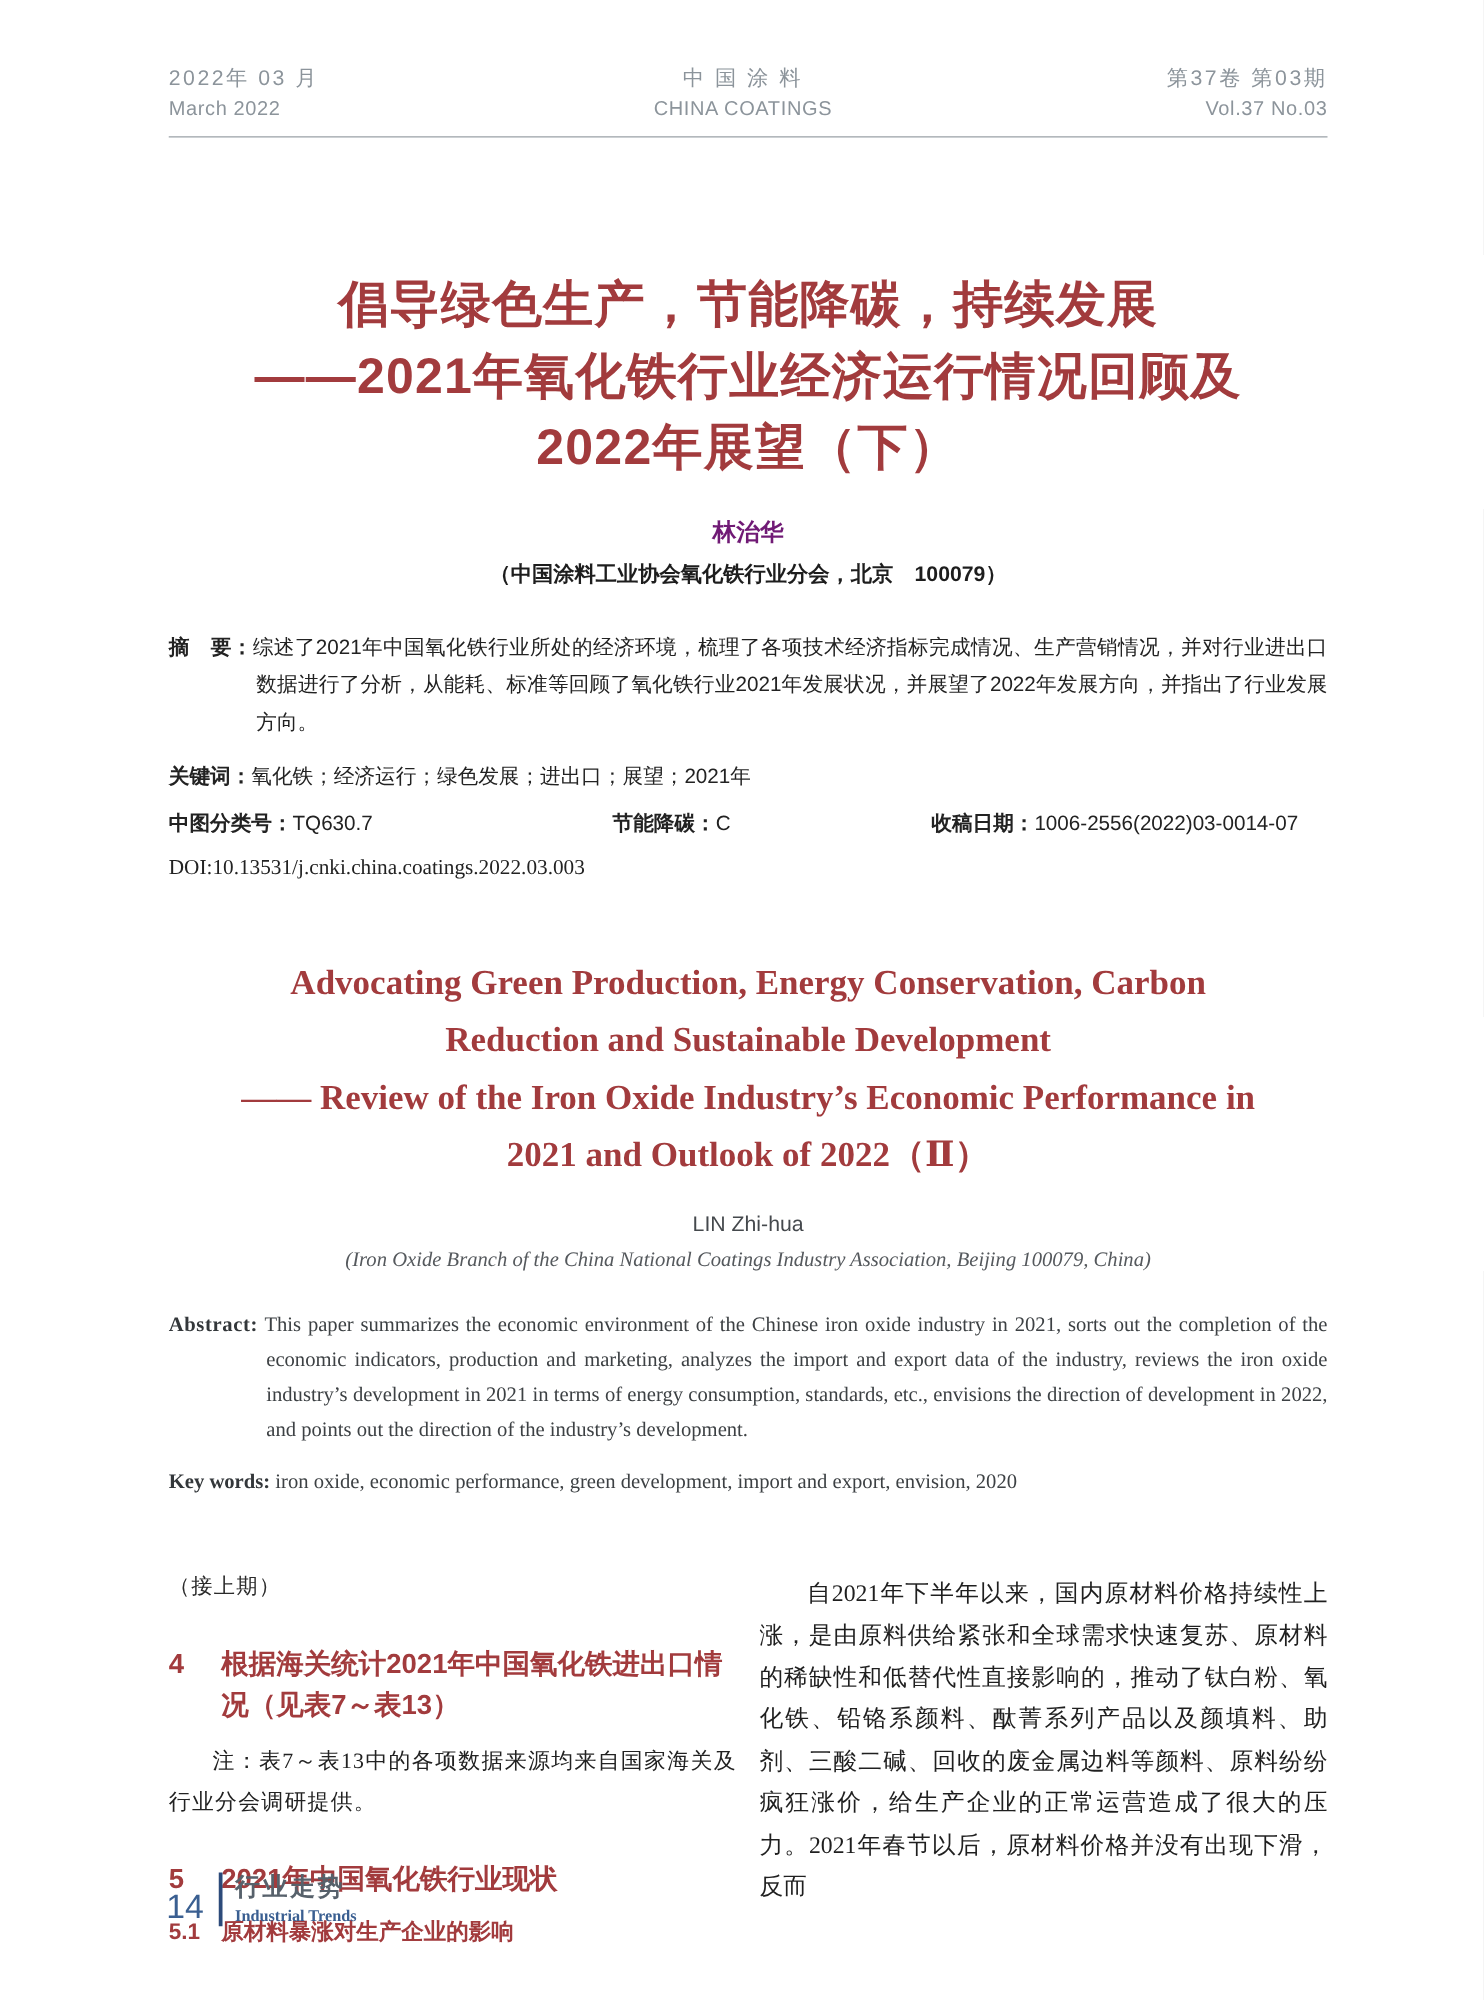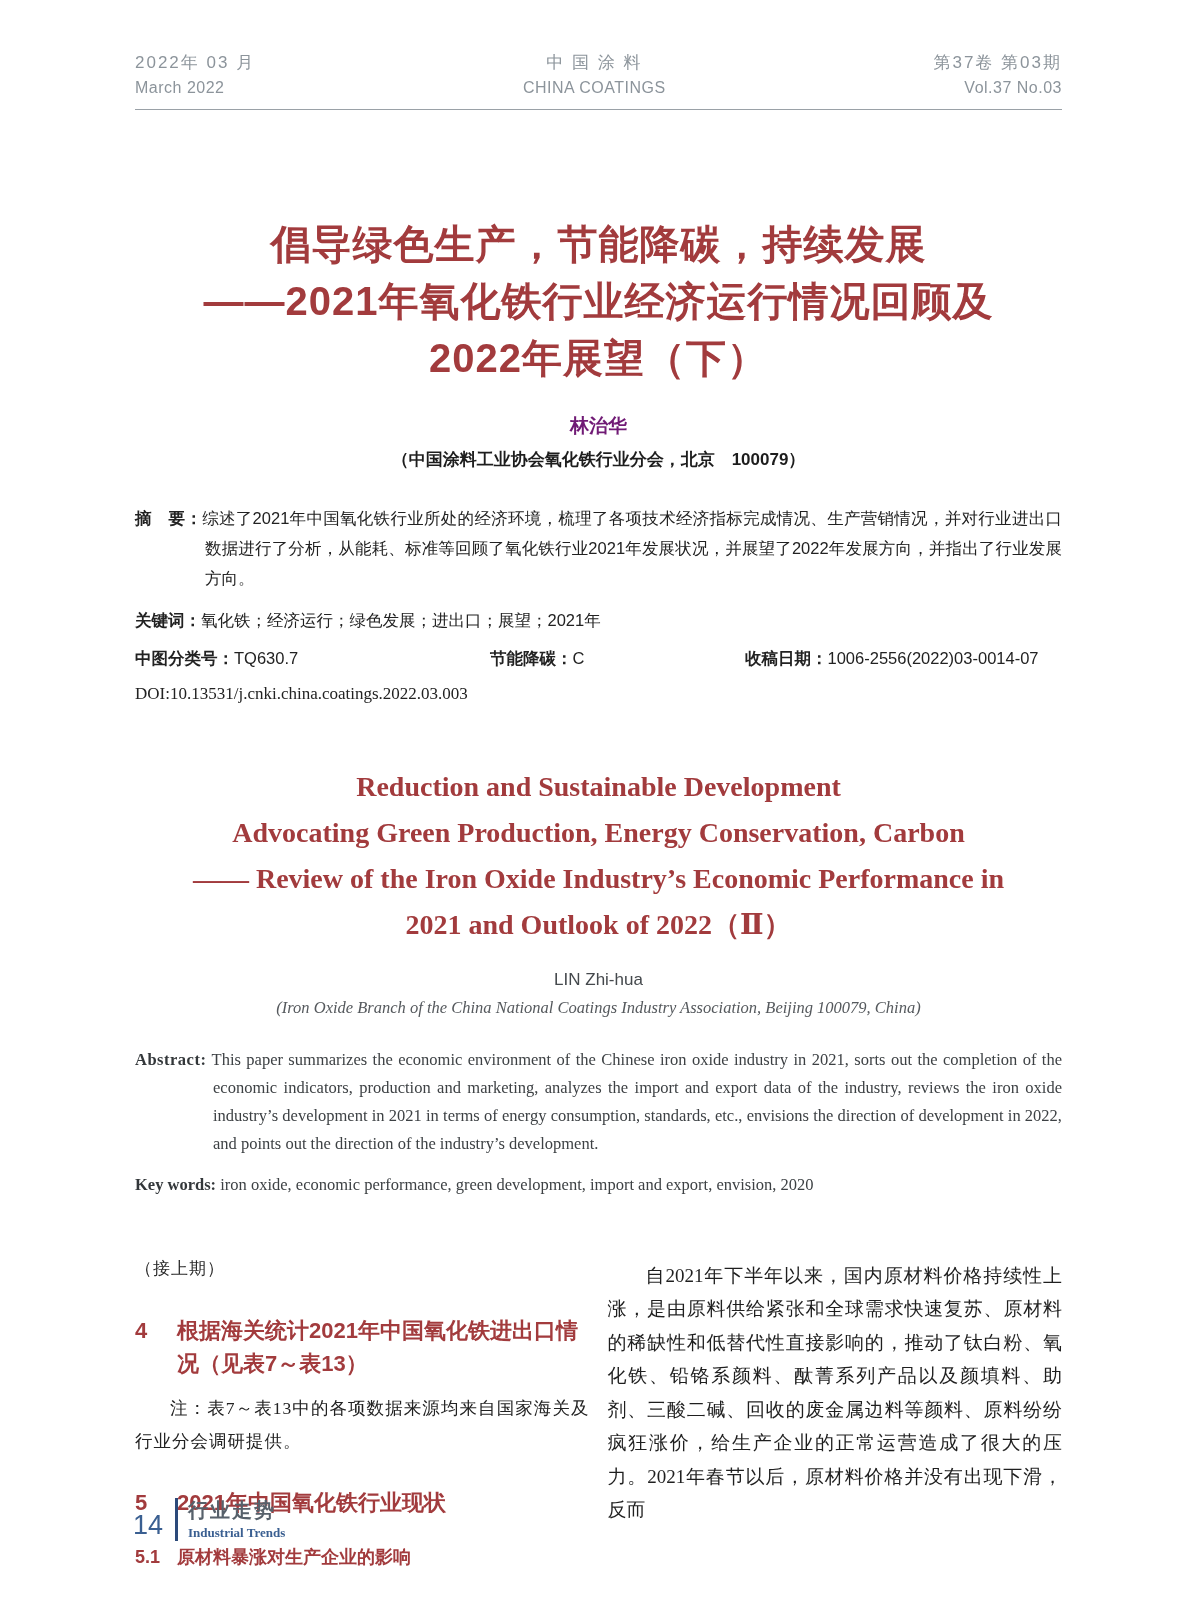--- a/index.html
+++ b/index.html
@@ -82,21 +82,21 @@
   .col{flex:1;min-width:0;}
   .cont-note{
     font-family:"Liberation Serif","DejaVu Serif",serif;
     font-size:17px;color:#2a2a2a;letter-spacing:1px;
   }
   .sec-h{display:flex;color:#a23b3d;font-weight:bold;margin-top:34px;}
   .sec-h .num{flex:0 0 42px;}
   .sec-h .txt{flex:1;}
   .sec-h4{font-size:22px;line-height:33px;}
   .sec-h5{font-size:22px;line-height:30px;margin-top:30px;}
-  .sec-h51{font-size:18px;line-height:26px;margin-top:26px;}
+  .sec-h51{font-size:18px;line-height:26px;margin-top:14px;}
   .sec-h51 .num{flex:0 0 42px;}
   .note-para{
     margin-top:12px;
     font-family:"Liberation Serif","DejaVu Serif",serif;
     font-size:17.5px;line-height:33px;color:#222;
     text-indent:2em;text-align:justify;letter-spacing:1px;
   }
   .right-para{
     font-family:"Liberation Serif","DejaVu Serif",serif;
     font-size:19px;line-height:33.5px;color:#1f1f1f;
@@ -164,22 +164,22 @@
 
     <div class="meta-row">
       <div class="m1"><span class="lbl">中图分类号：</span><span>TQ630.7</span></div>
       <div class="m2"><span class="lbl">节能降碳：</span><span>C</span></div>
       <div class="m3"><span class="lbl">收稿日期：</span><span>1006-2556(2022)03-0014-07</span></div>
     </div>
 
     <div class="doi-line">DOI:10.13531/j.cnki.china.coatings.2022.03.003</div>
 
     <div class="title-en">
+      <div>Advocating Green Production, Energy Conservation, Carbon</div>
       <div>Reduction and Sustainable Development</div>
-      <div>Advocating Green Production, Energy Conservation, Carbon</div>
       <div>—— Review of the Iron Oxide Industry’s Economic Performance in</div>
       <div>2021 and Outlook of 2022（Ⅱ）</div>
     </div>
 
     <div class="author-en">LIN Zhi-hua</div>
     <div class="affil-en">(Iron Oxide Branch of the China National Coatings Industry Association, Beijing 100079, China)</div>
 
     <p class="abstract-en"><span class="lbl">Abstract:</span> <span>This paper summarizes the economic environment of the Chinese iron oxide industry in 2021, sorts out the completion of the economic indicators, production and marketing, analyzes the import and export data of the industry, reviews the iron oxide industry’s development in 2021 in terms of energy consumption, standards, etc., envisions the direction of development in 2022, and points out the direction of the industry’s development.</span></p>
 
     <p class="keywords-en"><span class="lbl">Key words:</span> <span>iron oxide, economic performance, green development, import and export, envision, 2020</span></p>

